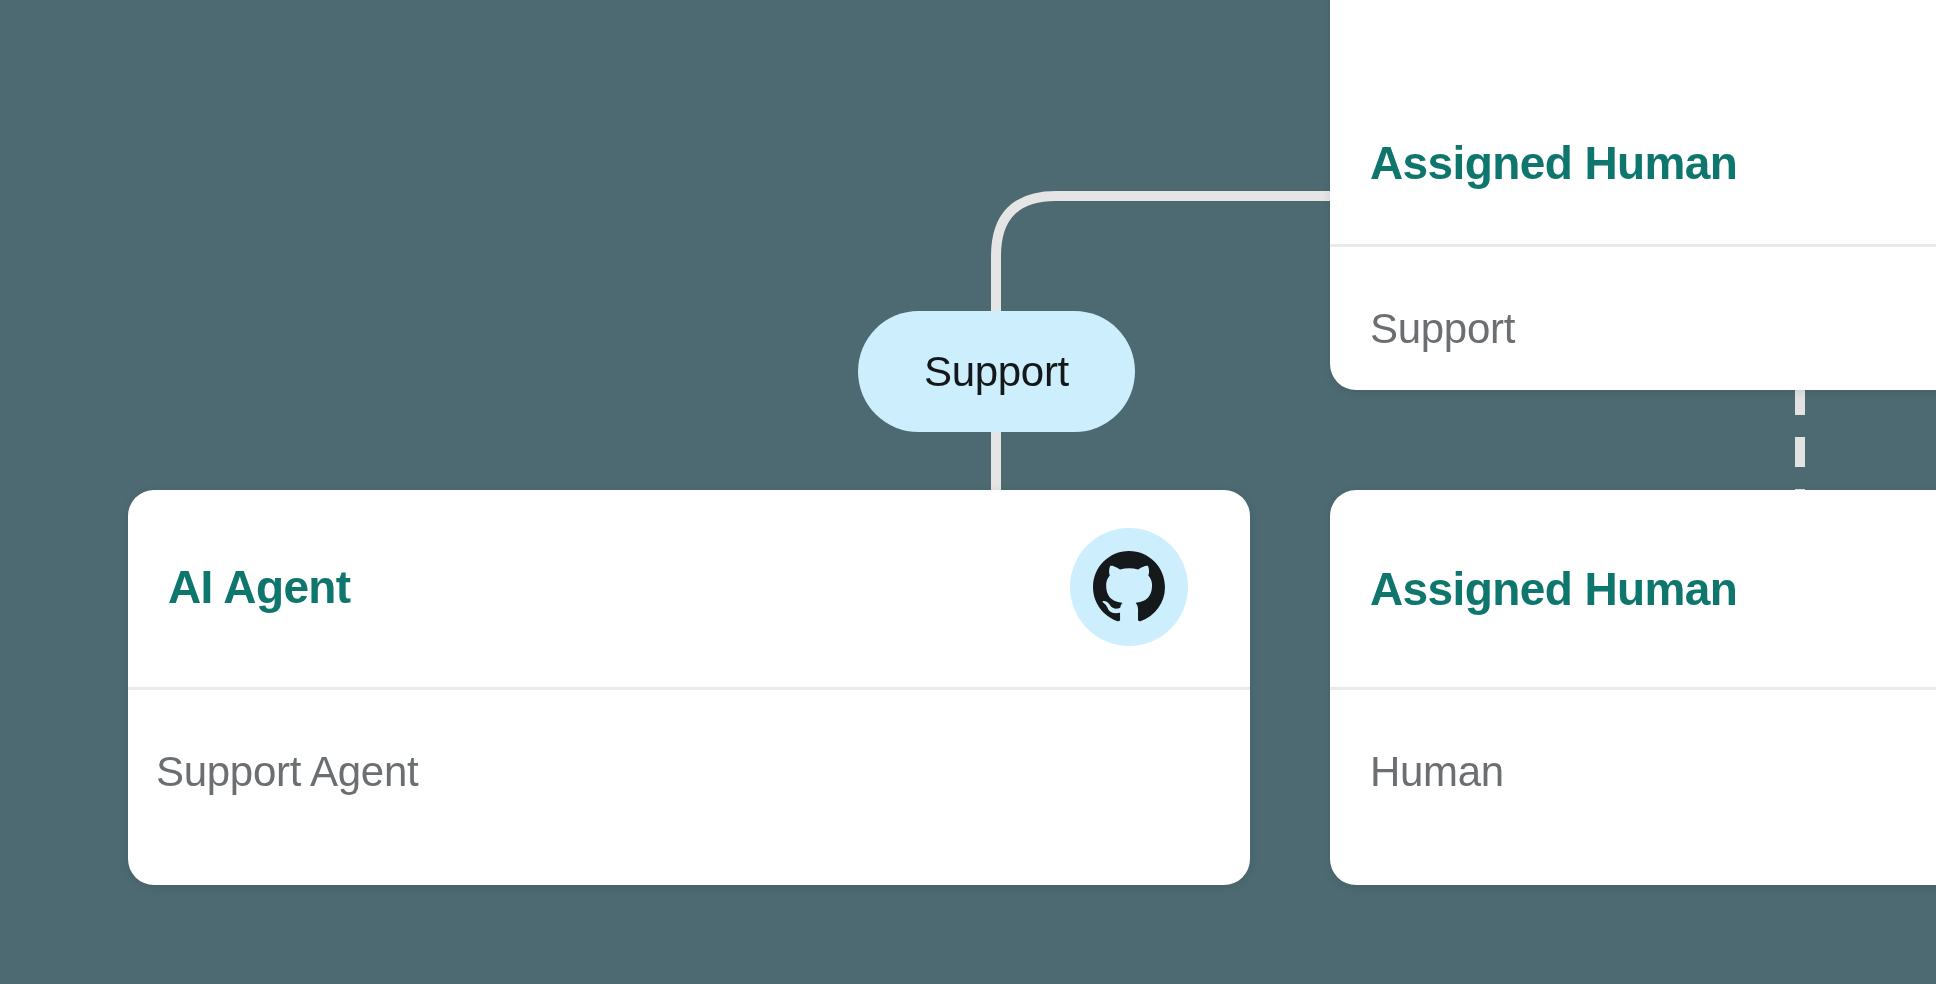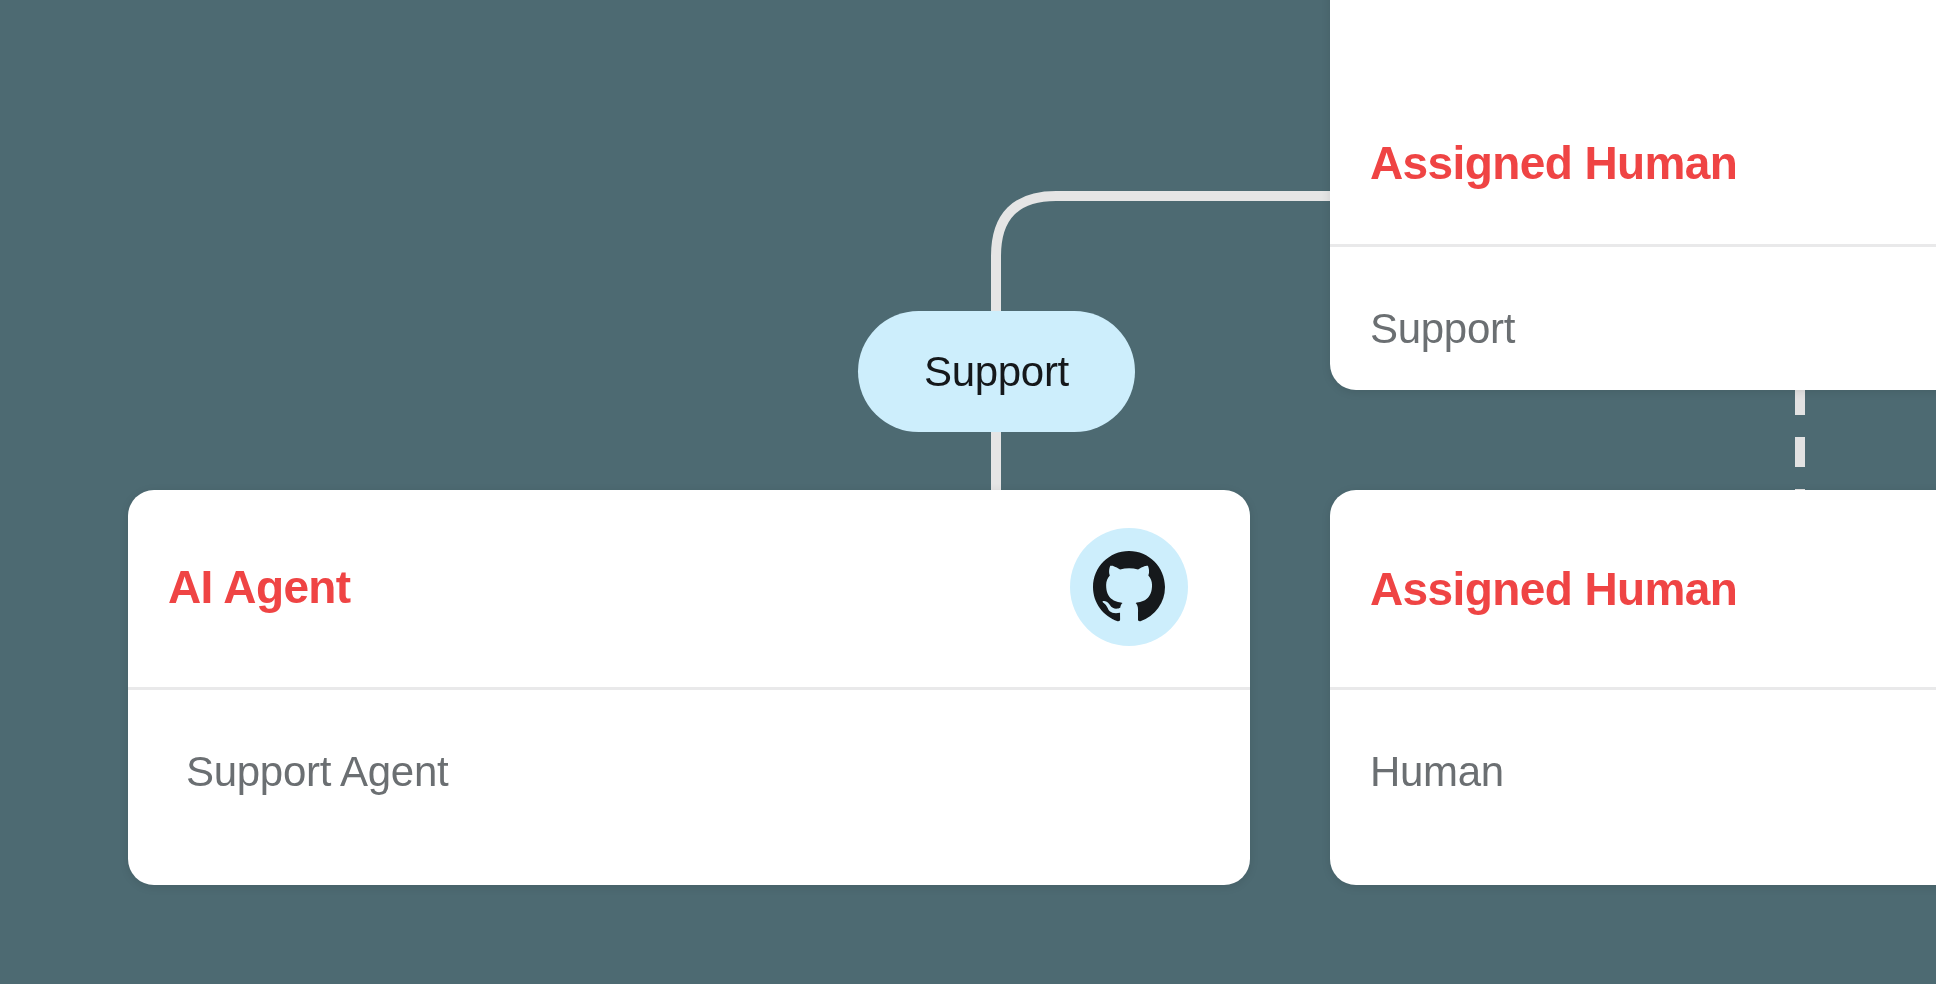--- a/index.html
+++ b/index.html
@@ -42,21 +42,21 @@
   .card-head {
     position: relative;
     display: flex;
     align-items: center;
     justify-content: space-between;
     box-sizing: border-box;
   }
   .card-title {
     font-size: 46px;
     font-weight: bold;
-    color: #ef4444;
+    color: #0f766e;
     letter-spacing: -0.6px;
     line-height: 1;
     white-space: nowrap;
   }
   .divider {
     height: 3px;
     background: #e9e9ea;
     width: 100%;
   }
   .card-body {
@@ -106,21 +106,21 @@
     left: 128px;
     top: 490px;
     width: 1122px;
     height: 395px;
   }
   #card-ai-agent .card-head {
     height: 197px;
     padding: 0 62px 4px 40px;
   }
   #card-ai-agent .card-body {
-    padding: 61px 0 0 58px;
+    padding: 61px 0 0 28px;
   }
 
   #card-assigned-support {
     left: 1330px;
     top: -48px;
     width: 680px;
     height: 438px;
   }
   #card-assigned-support .card-head {
     height: 292px;

